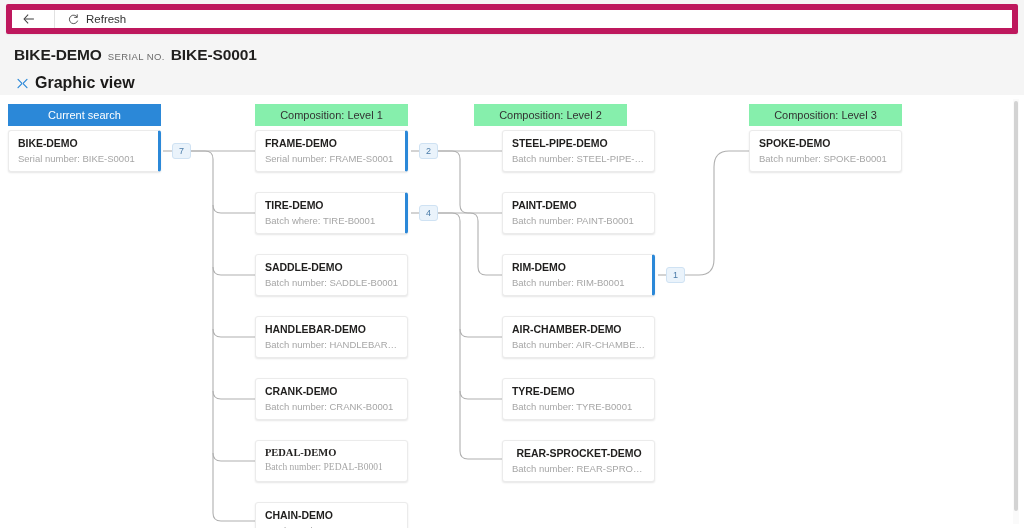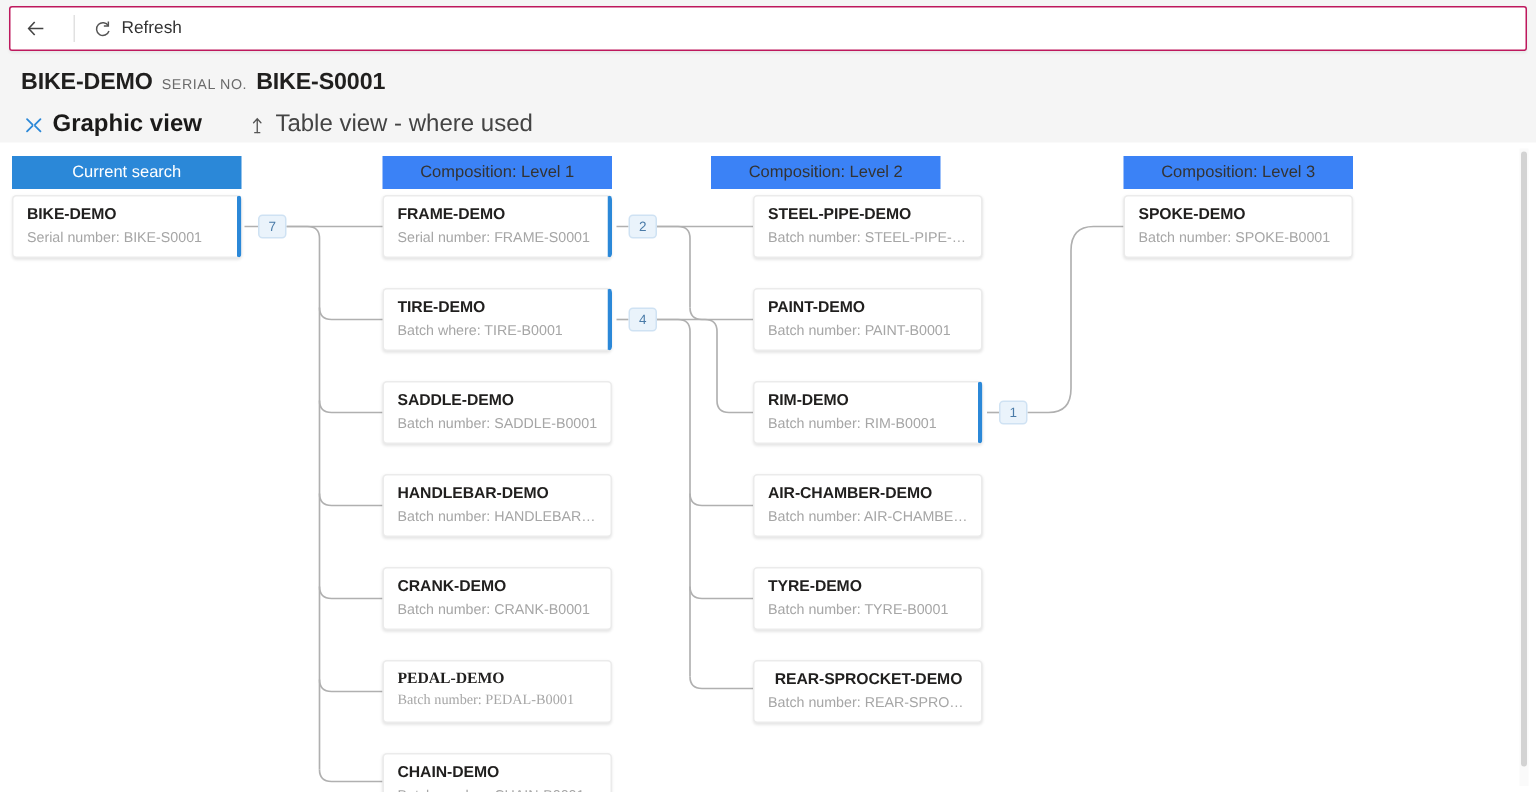--- a/index.html
+++ b/index.html
@@ -9,21 +9,21 @@
     background: #f5f5f5;
     font-family: "Liberation Sans", sans-serif;
     overflow: hidden;
   }
 
   
   #command-bar {
     position: absolute; left: 6px; top: 4px;
     width: 1012px; height: 30px;
     background: #ffffff;
-    border: 1px solid #be185d;
+    border: 6px solid #be185d;
     border-radius: 2px;
     display: flex; align-items: center;
     box-shadow: 0 1px 2px rgba(0,0,0,0.06);
   }
   .cmd-btn {
     height: 30px; display: flex; align-items: center;
     padding: 0 10px; gap: 6px;
     font-size: 11.5px; color: #333333;
     cursor: pointer;
   }
@@ -84,21 +84,21 @@
     width: 4px; height: 410px;
     background: #d3d3d3; border-radius: 2px;
     cursor: pointer;
   }
 
   .col-header {
     position: absolute; top: 9px;
     width: 153px; height: 22px;
     display: flex; align-items: center; justify-content: center;
     font-size: 11px; color: #333333;
-    background: #3b82f6;
+    background: #86efac;
   }
   .col-header.current {
     background: #2b88d8; color: #ffffff;
   }
 
   
   .node {
     position: absolute;
     width: 153px; height: 42px;
     background: #ffffff;
@@ -168,29 +168,20 @@
 
 <div id="tabbar">
     <div class="tab active">
       <span style="display: block;">
         <svg class="ticon" viewBox="0 0 16 16">
           <path d="M2.5 3 L7 7.5 M13.5 3 L9 7.5 M2.5 13 L7 8.5 M13.5 13 L9 8.5" stroke="#2b88d8" stroke-width="1.5" fill="none" stroke-linecap="round"></path>
         </svg>
       </span>
       <span>Graphic view</span>
     </div>
-    <div class="tab">
-      <span style="display: block;">
-        <svg class="ticon" viewBox="0 0 16 16">
-          <path d="M8 14 V3 M5 6 L8 2.7 L11 6" stroke="#555" stroke-width="1.1" fill="none" stroke-linecap="round"></path>
-          <path d="M5.5 14 H10.5" stroke="#555" stroke-width="1.1"></path>
-        </svg>
-      </span>
-      <span>Table view - where used</span>
-    </div>
   </div>
 
 <div id="graph-surface">
 
   <svg id="edges">
 
     <path d="M163 56 H172"></path>
 
     <path d="M191 56 H205 Q213 56 213 64 V418"></path>
 

